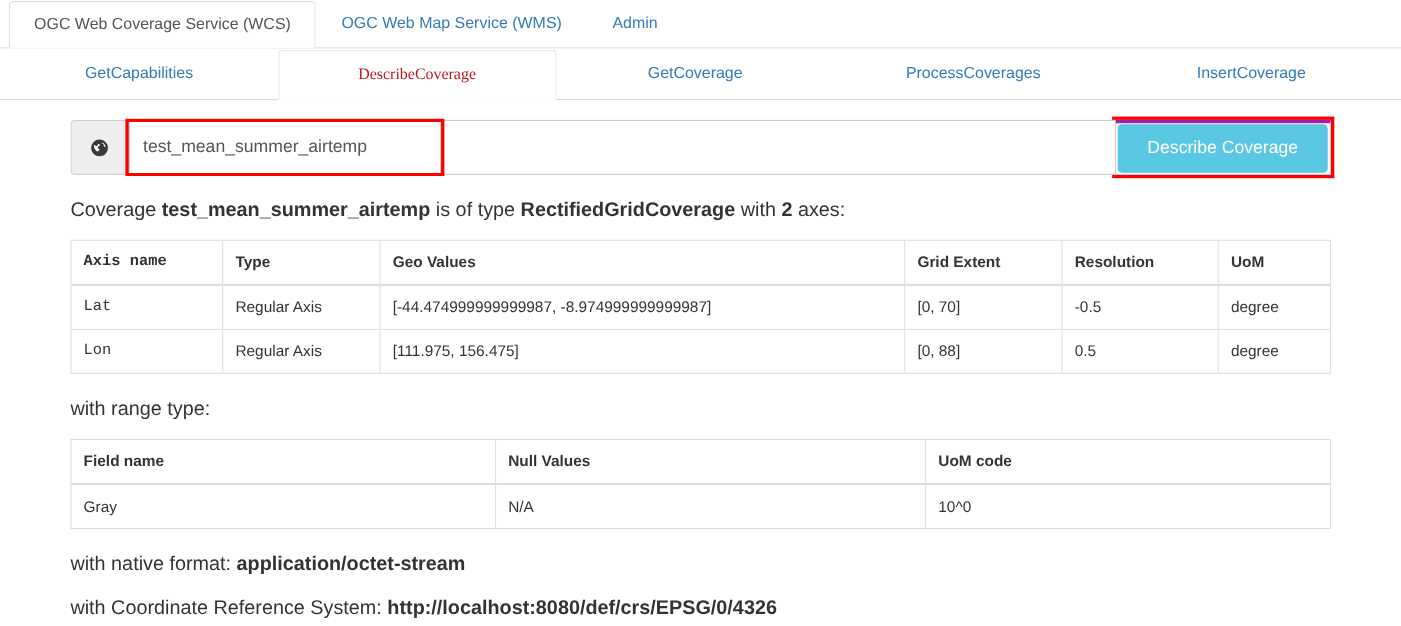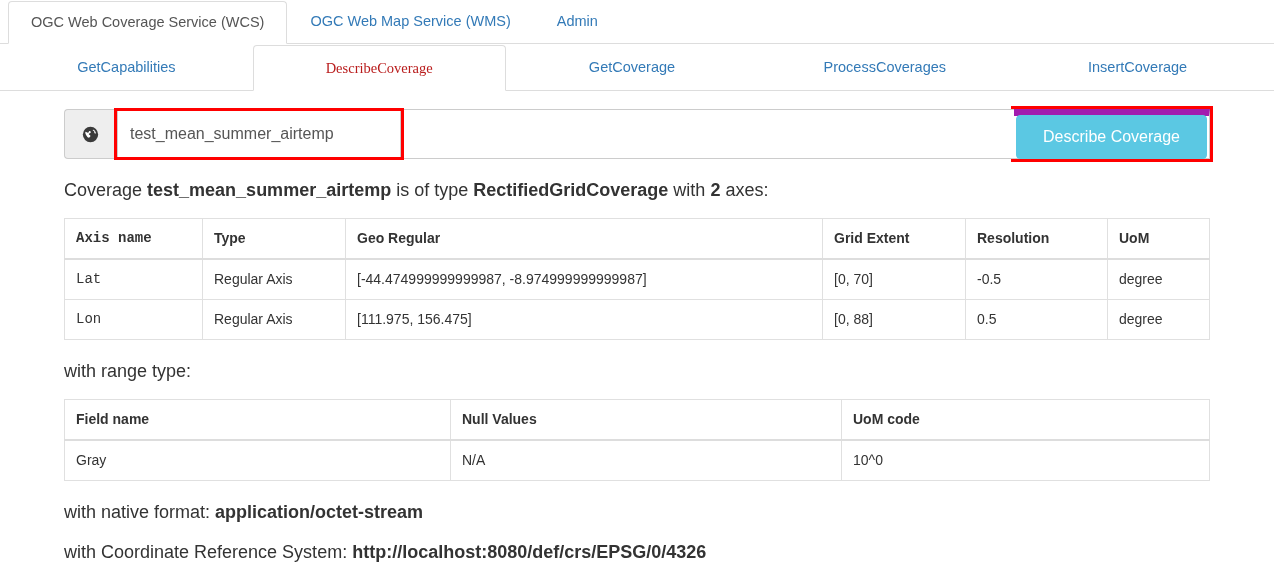--- a/index.html
+++ b/index.html
@@ -133,21 +133,21 @@
     margin: 1px 0 1px 1px;
     border-left: 1px solid #cccccc;
     border-right: 1px solid #cccccc;
   }
   .btn-wrap {
     display: flex;
     align-items: center;
     padding: 0 2px;
     box-shadow: 0 0 0 3px #ff0000;
     background: #ffffff;
-    border-top: 7px solid #a21caf;
+    border-top: 3px solid #a21caf;
     border-bottom: 1px solid #cccccc;
     border-right: 1px solid #cccccc;
   }
   .describe-btn {
     background: #5bc8e3;
     border: 1px solid #5bc8e3;
     color: #ffffff;
     font-size: 16px;
     font-family: "Liberation Sans", "DejaVu Sans", sans-serif;
     height: 44px;
@@ -259,21 +259,21 @@
     <span>with</span>
     <b>2</b>
     <span>axes:</span>
   </p>
 
   <table class="rw-table tbl-axes">
     <thead>
       <tr>
         <th>Axis name</th>
         <th>Type</th>
-        <th>Geo Regular</th>
+        <th>Geo Values</th>
         <th>Grid Extent</th>
         <th>Resolution</th>
         <th>UoM</th>
       </tr>
     </thead>
     <tbody>
       <tr>
         <td>Lat</td>
         <td>Regular Axis</td>
         <td>[-44.474999999999987, -8.974999999999987]</td>

